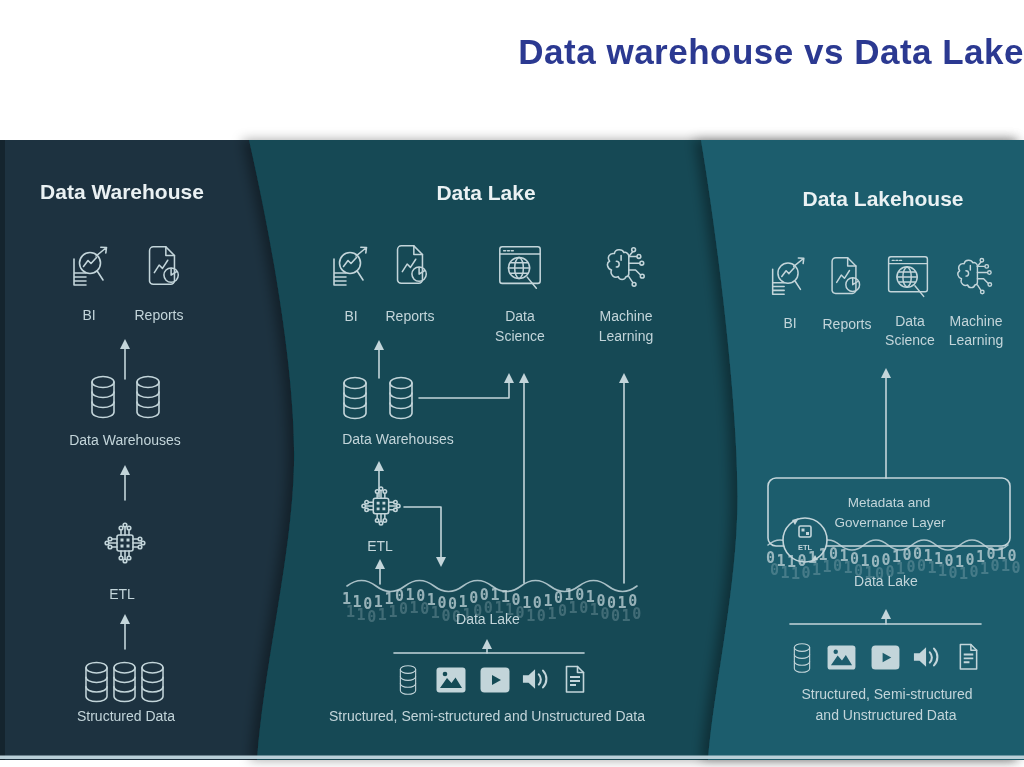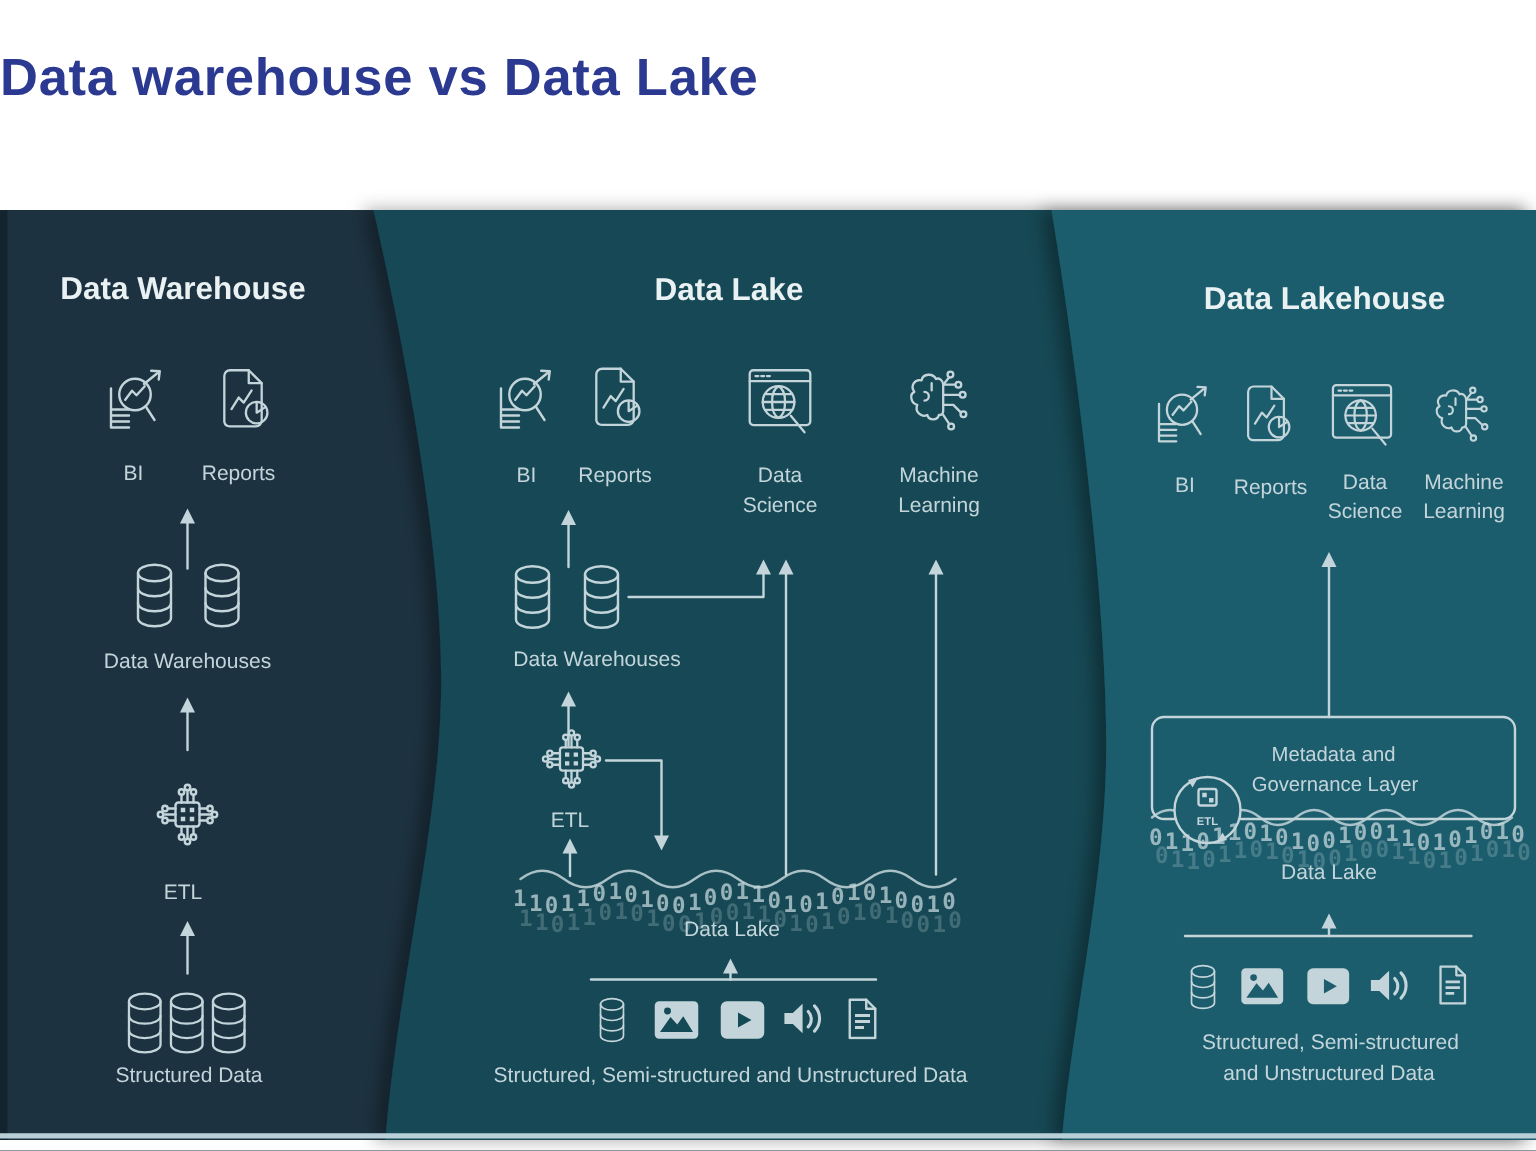--- a/index.html
+++ b/index.html
@@ -10,21 +10,21 @@
     --icon-line:#c3d5da;
     --heading-text:#eaf1f3;
   }
   html,body{margin:0;padding:0;}
   body{
     width:1024px;height:767px;position:relative;overflow:hidden;
     background:#ffffff;font-family:"Liberation Sans",sans-serif;
   }
   .slide-title{
     position:absolute;top:32px;left:0;width:100%;
-    text-align:left;font-size:35px;font-weight:bold;
+    text-align:right;font-size:35px;font-weight:bold;
     color:var(--title);letter-spacing:.5px;
   }
   svg.diagram{position:absolute;left:0;top:0;}
   svg text{font-family:"Liberation Sans",sans-serif;}
   .st{stroke:var(--icon-line);stroke-width:1.6;fill:none;stroke-linecap:round;stroke-linejoin:round;}
   .hd{fill:var(--icon-line);}
   .ttl{fill:var(--heading-text);font-size:21px;font-weight:bold;text-anchor:middle;}
   .lbl{fill:var(--icon-line);font-size:14px;text-anchor:middle;}
   .sm{font-size:13.5px;}
   .bin{fill:var(--icon-line);font-size:15px;font-weight:bold;font-family:"DejaVu Sans Mono",monospace;opacity:.75;}

